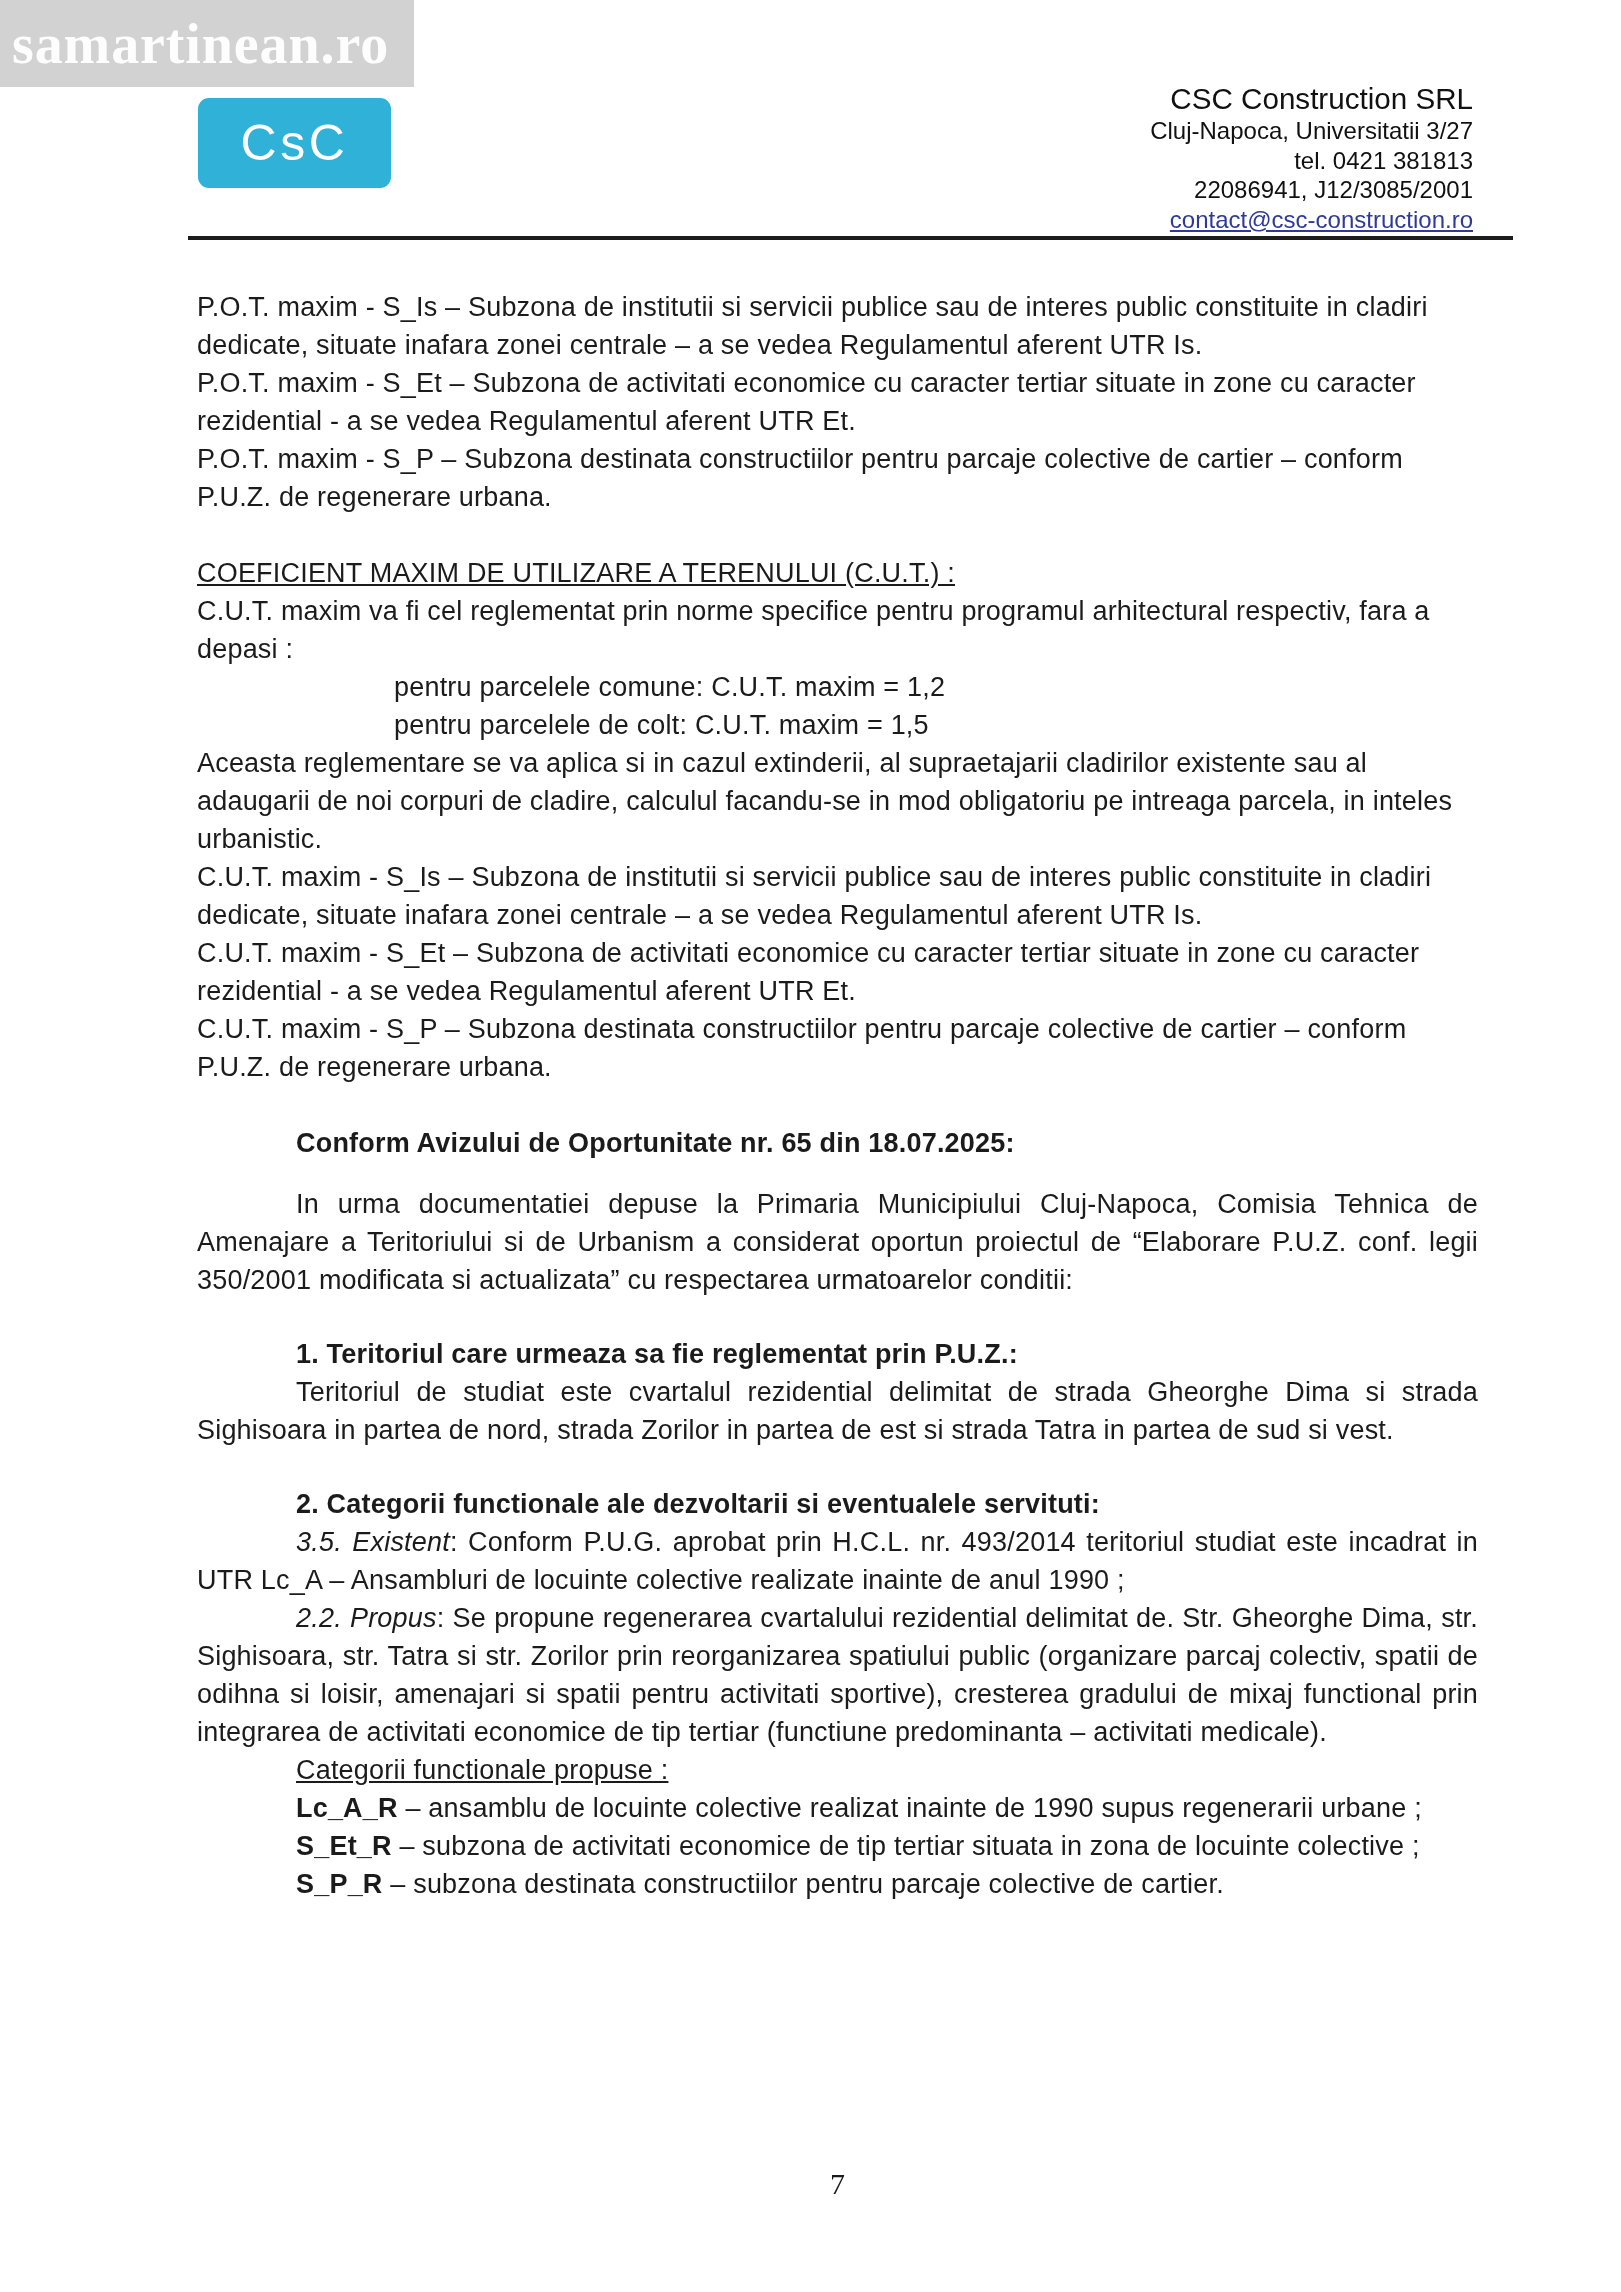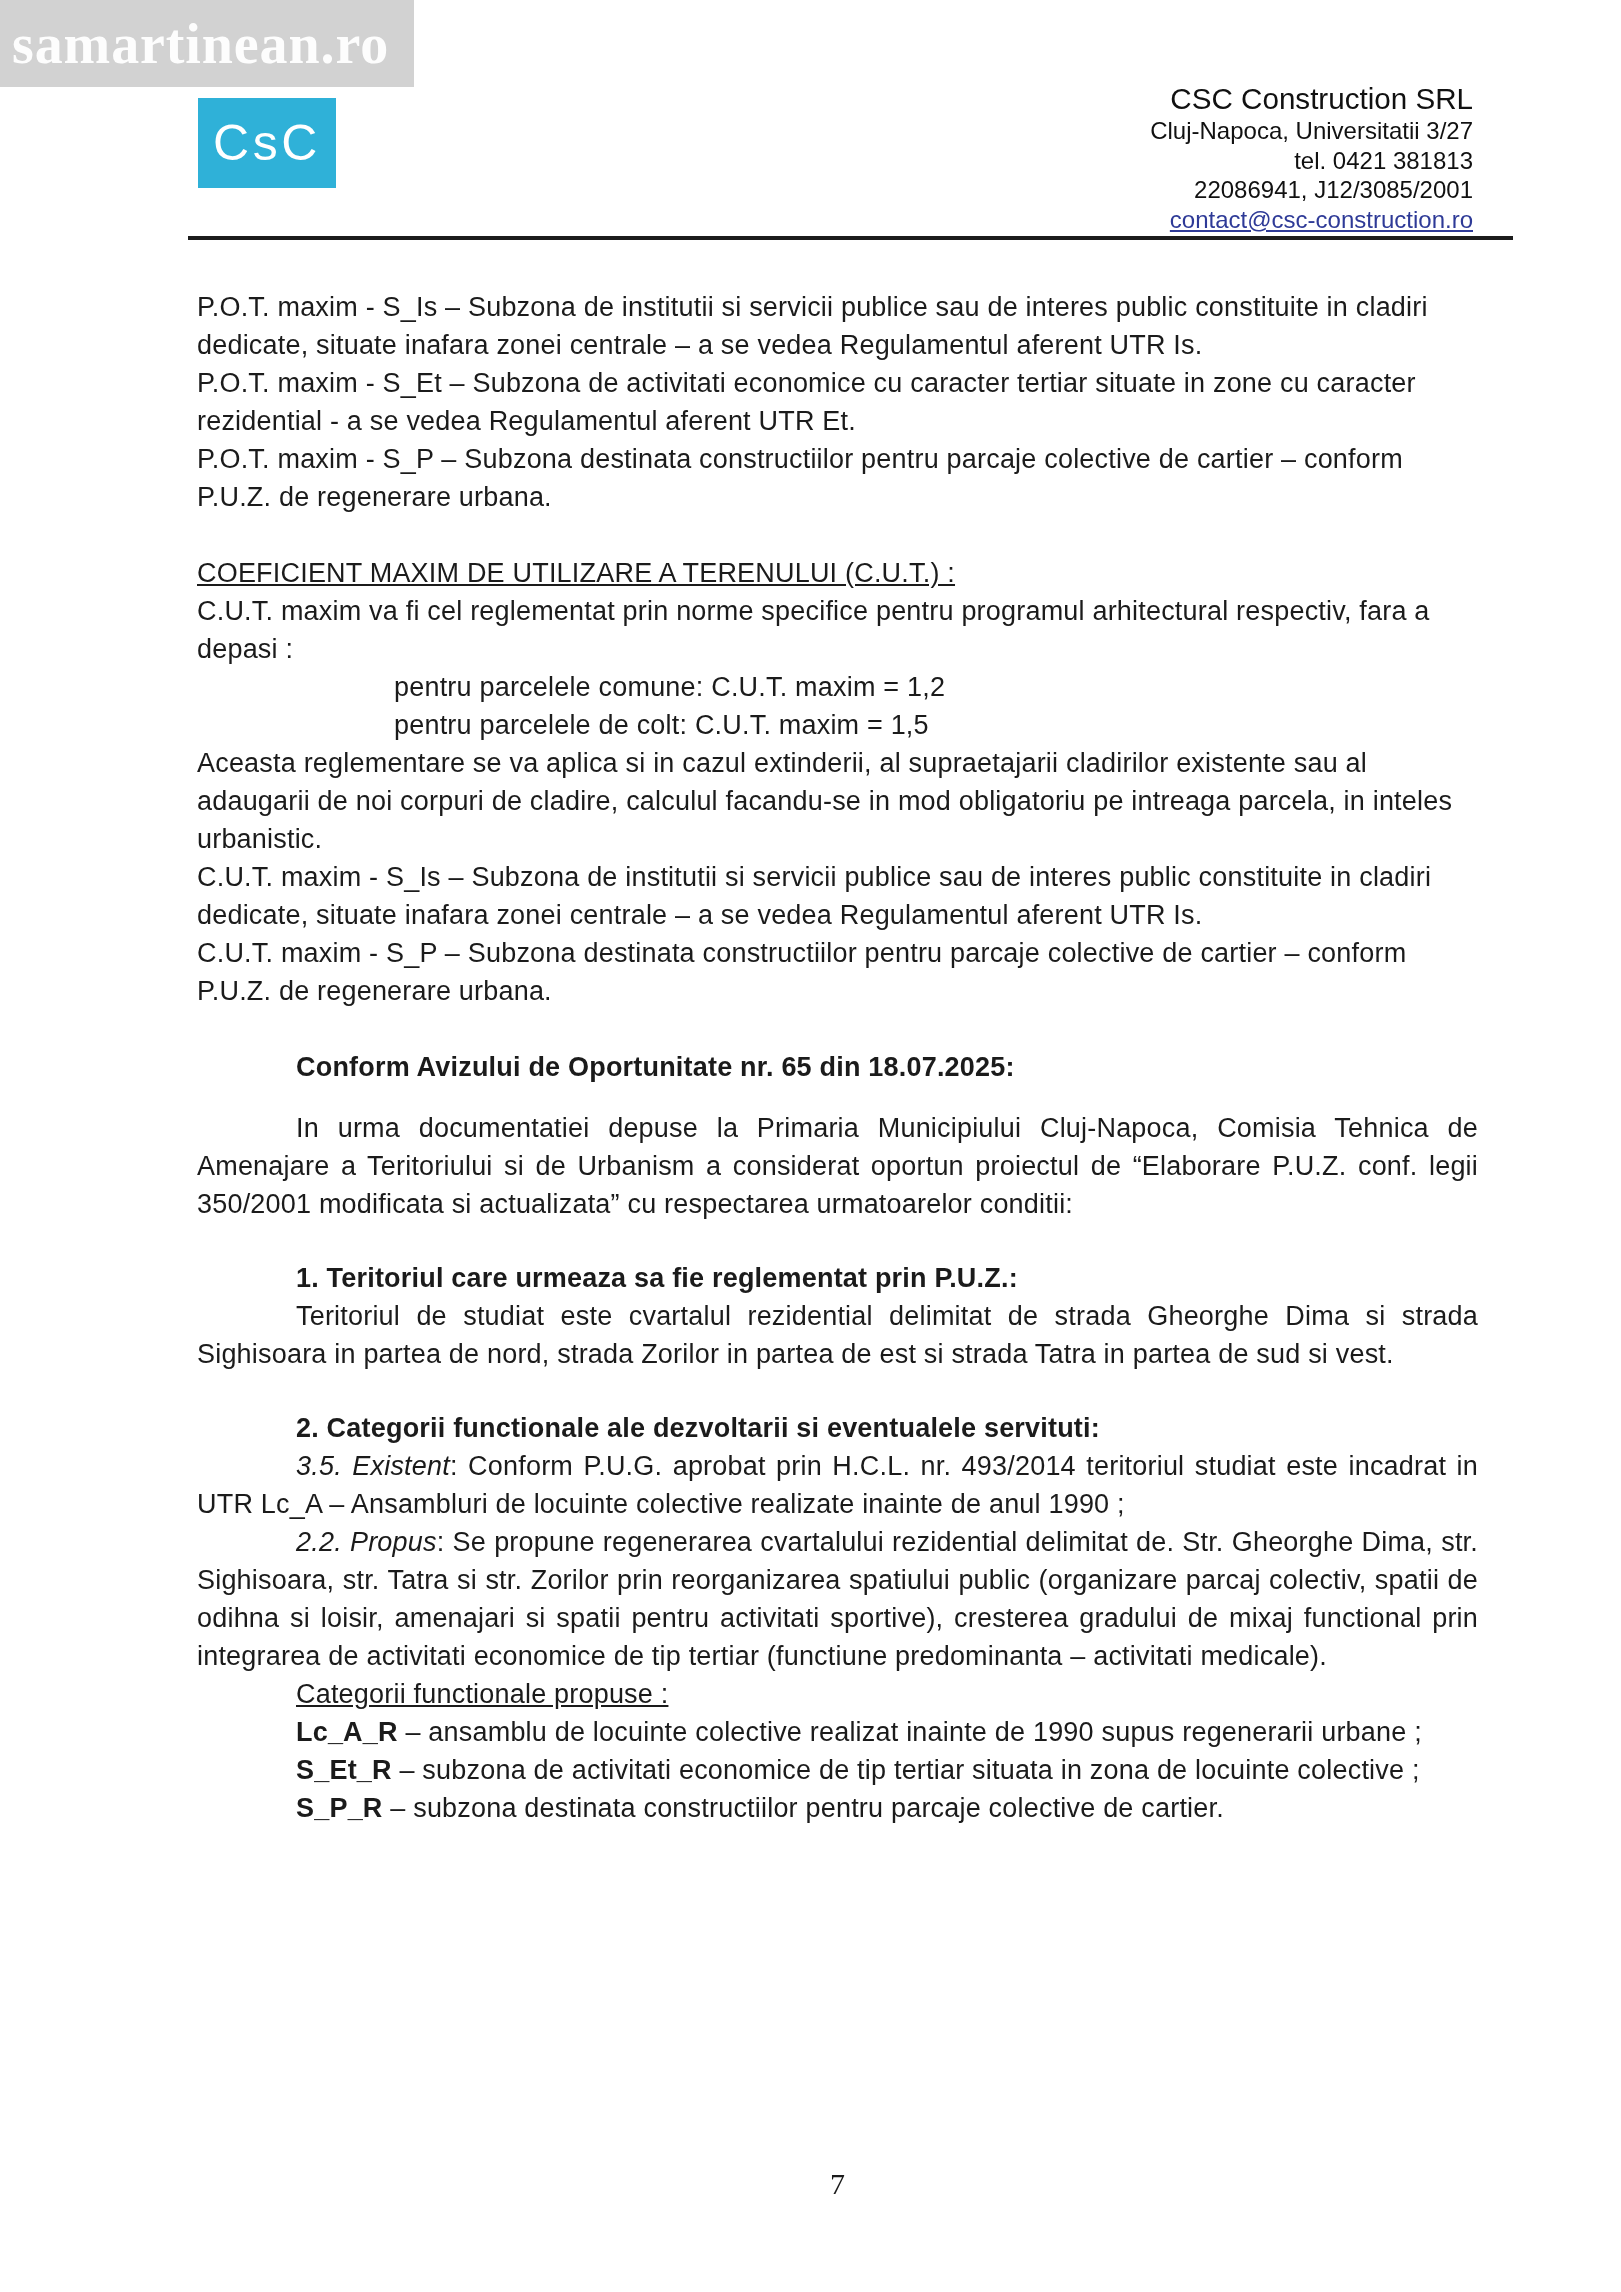--- a/index.html
+++ b/index.html
@@ -31,23 +31,23 @@
     font-weight:bold;
     font-size:56px;
     color:#fdfdfd;
     letter-spacing:0.9px;
     padding-left:12px;
     white-space:nowrap;
   }
   
   .logo{
     position:absolute;left:198px;top:98px;
-    width:138px;height:90px;
+    width:193px;height:90px;
     background:var(--logo-bg);
-    display:flex;align-items:center;justify-content:center;
+    display:flex;align-items:center;justify-content:center;border-radius:11px;
   }
   .logo span{
     color:#ffffff;
     font-size:50px;
     letter-spacing:3.6px;
     font-weight:400;
   }
   
   .company-info{
     position:absolute;top:82px;right:149px;
@@ -129,20 +129,21 @@
   <main class="doc-main" id="doc-body">
       <p class="para"><span>P.O.T. maxim - S_Is – Subzona de institutii si servicii publice sau de interes public constituite in cladiri dedicate, situate inafara zonei centrale – a se vedea Regulamentul aferent UTR Is.</span></p>
       <p class="para"><span>P.O.T. maxim - S_Et – Subzona de activitati economice cu caracter tertiar situate in zone cu caracter rezidential - a se vedea Regulamentul aferent UTR Et.</span></p>
       <p class="para"><span>P.O.T. maxim - S_P – Subzona destinata constructiilor pentru parcaje colective de cartier – conform P.U.Z. de regenerare urbana.</span></p>
       <p class="para g1"><span class="u">COEFICIENT MAXIM DE UTILIZARE A TERENULUI (C.U.T.) :</span></p>
       <p class="para"><span>C.U.T. maxim va fi cel reglementat prin norme specifice pentru programul arhitectural respectiv, fara a depasi :</span></p>
       <p class="para sub"><span>pentru parcelele comune: C.U.T. maxim = 1,2</span></p>
       <p class="para sub"><span>pentru parcelele de colt: C.U.T. maxim = 1,5</span></p>
       <p class="para"><span>Aceasta reglementare se va aplica si in cazul extinderii, al supraetajarii cladirilor existente sau al adaugarii de noi corpuri de cladire, calculul facandu-se in mod obligatoriu pe intreaga parcela, in inteles urbanistic.</span></p>
       <p class="para"><span>C.U.T. maxim - S_Is – Subzona de institutii si servicii publice sau de interes public constituite in cladiri dedicate, situate inafara zonei centrale – a se vedea Regulamentul aferent UTR Is.</span></p>
+      <p class="para"><span>C.U.T. maxim - S_Et – Subzona de activitati economice cu caracter tertiar situate in zone cu caracter rezidential - a se vedea Regulamentul aferent UTR Et.</span></p>
       <p class="para"><span>C.U.T. maxim - S_P – Subzona destinata constructiilor pentru parcaje colective de cartier – conform P.U.Z. de regenerare urbana.</span></p>
       <p class="para ind g1 gb"><span class="b">Conform Avizului de Oportunitate nr. 65 din 18.07.2025:</span></p>
       <p class="para just ind"><span>In urma documentatiei depuse la Primaria Municipiului Cluj-Napoca, Comisia Tehnica de Amenajare a Teritoriului si de Urbanism a considerat oportun proiectul de “Elaborare P.U.Z. conf. legii 350/2001 modificata si actualizata” cu respectarea urmatoarelor conditii:</span></p>
       <p class="para ind g2"><span class="b">1. Teritoriul care urmeaza sa fie reglementat prin P.U.Z.:</span></p>
       <p class="para just ind"><span>Teritoriul de studiat este cvartalul rezidential delimitat de strada Gheorghe Dima si strada Sighisoara in partea de nord, strada Zorilor in partea de est si strada Tatra in partea de sud si vest.</span></p>
       <p class="para ind g2"><span class="b">2. Categorii functionale ale dezvoltarii si eventualele servituti:</span></p>
       <p class="para just ind"><span class="i">3.5. Existent</span><span>: Conform P.U.G. aprobat prin H.C.L. nr. 493/2014 teritoriul studiat este incadrat in UTR Lc_A – Ansambluri de locuinte colective realizate inainte de anul 1990 ;</span></p>
       <p class="para just ind"><span class="i">2.2. Propus</span><span>: Se propune regenerarea cvartalului rezidential delimitat de. Str. Gheorghe Dima, str. Sighisoara, str. Tatra si str. Zorilor prin reorganizarea spatiului public (organizare parcaj colectiv, spatii de odihna si loisir, amenajari si spatii pentru activitati sportive), cresterea gradului de mixaj functional prin integrarea de activitati economice de tip tertiar (functiune predominanta – activitati medicale).</span></p>
       <p class="para ind"><span class="u">Categorii functionale propuse :</span></p>
       <p class="para just ind"><span class="b">Lc_A_R</span><span> – ansamblu de locuinte colective realizat inainte de 1990 supus regenerarii urbane ;</span></p>

